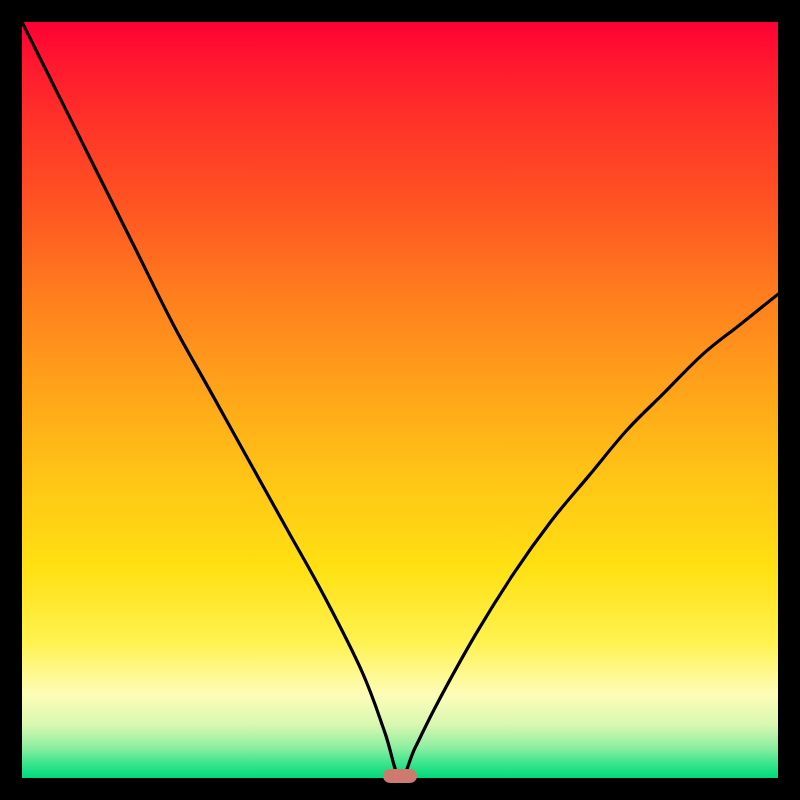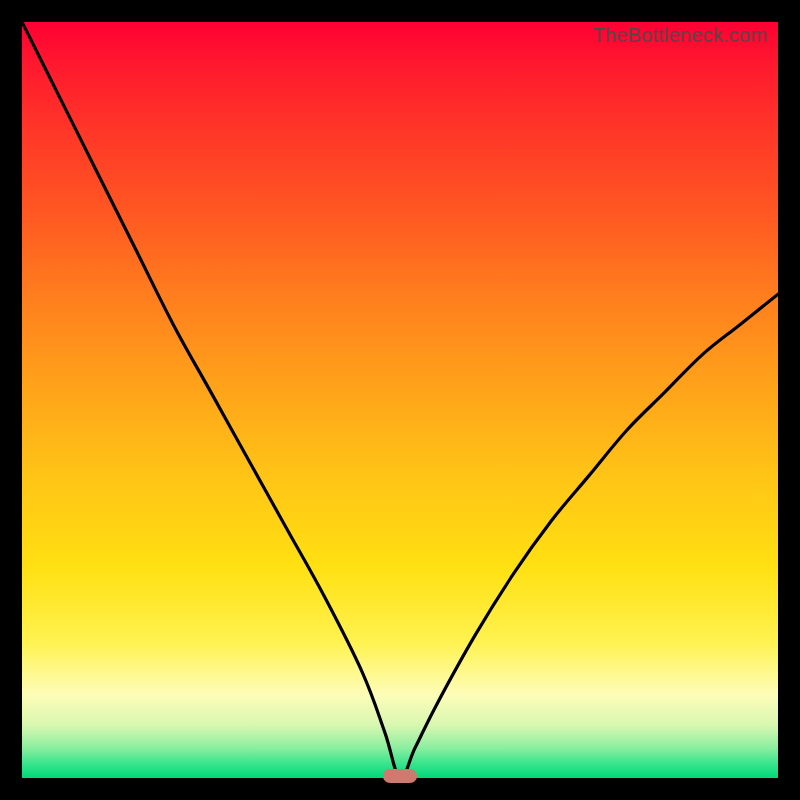--- a/index.html
+++ b/index.html
@@ -66,21 +66,20 @@
     border-radius: 7px;
     background: #cf7a6f;
   }
 </style>
 </head>
 <body>
 
 <div class="frame">
   <div class="plot-area">
 
-    <div class="watermark">TheBottleneck.com</div>
 
     <svg class="curve" viewBox="0 0 756 756" preserveAspectRatio="none">
       <path d="M 0.0 0.0 C 6.8 13.6, 24.2 48.4, 37.8 75.6 C 51.4 102.8, 62.0 124.0, 75.6 151.2 C 89.2 178.4, 99.8 199.6, 113.4 226.8 C 127.0 254.0, 137.6 276.5, 151.2 302.4 C 164.8 328.3, 175.4 345.9, 189.0 370.4 C 202.6 394.9, 213.2 414.0, 226.8 438.5 C 240.4 463.0, 251.0 482.0, 264.6 506.5 C 278.2 531.0, 288.8 548.7, 302.4 574.6 C 316.0 600.4, 329.3 625.7, 340.2 650.2 C 351.1 674.7, 356.1 691.6, 362.9 710.6 C 369.7 729.7, 372.6 753.3, 378.0 756.0 C 383.4 758.7, 386.3 739.4, 393.1 725.8 C 399.9 712.2, 404.9 700.8, 415.8 680.4 C 426.7 660.0, 440.0 635.5, 453.6 612.4 C 467.2 589.2, 477.8 572.3, 491.4 551.9 C 505.0 531.5, 515.6 516.7, 529.2 499.0 C 542.8 481.3, 553.4 469.9, 567.0 453.6 C 580.6 437.3, 591.2 423.2, 604.8 408.2 C 618.4 393.3, 629.0 384.0, 642.6 370.4 C 656.2 356.8, 666.8 344.9, 680.4 332.6 C 694.0 320.4, 704.6 313.3, 718.2 302.4 C 731.8 291.5, 749.2 277.6, 756.0 272.2" fill="none" stroke="#000000" stroke-width="3.2" stroke-linecap="round" stroke-linejoin="round"></path>
     </svg>
 
     <div class="marker" style="left: 361px; top: 747px; background: rgb(207, 122, 111);"></div>
   </div>
 </div>
 
 </body></html>

